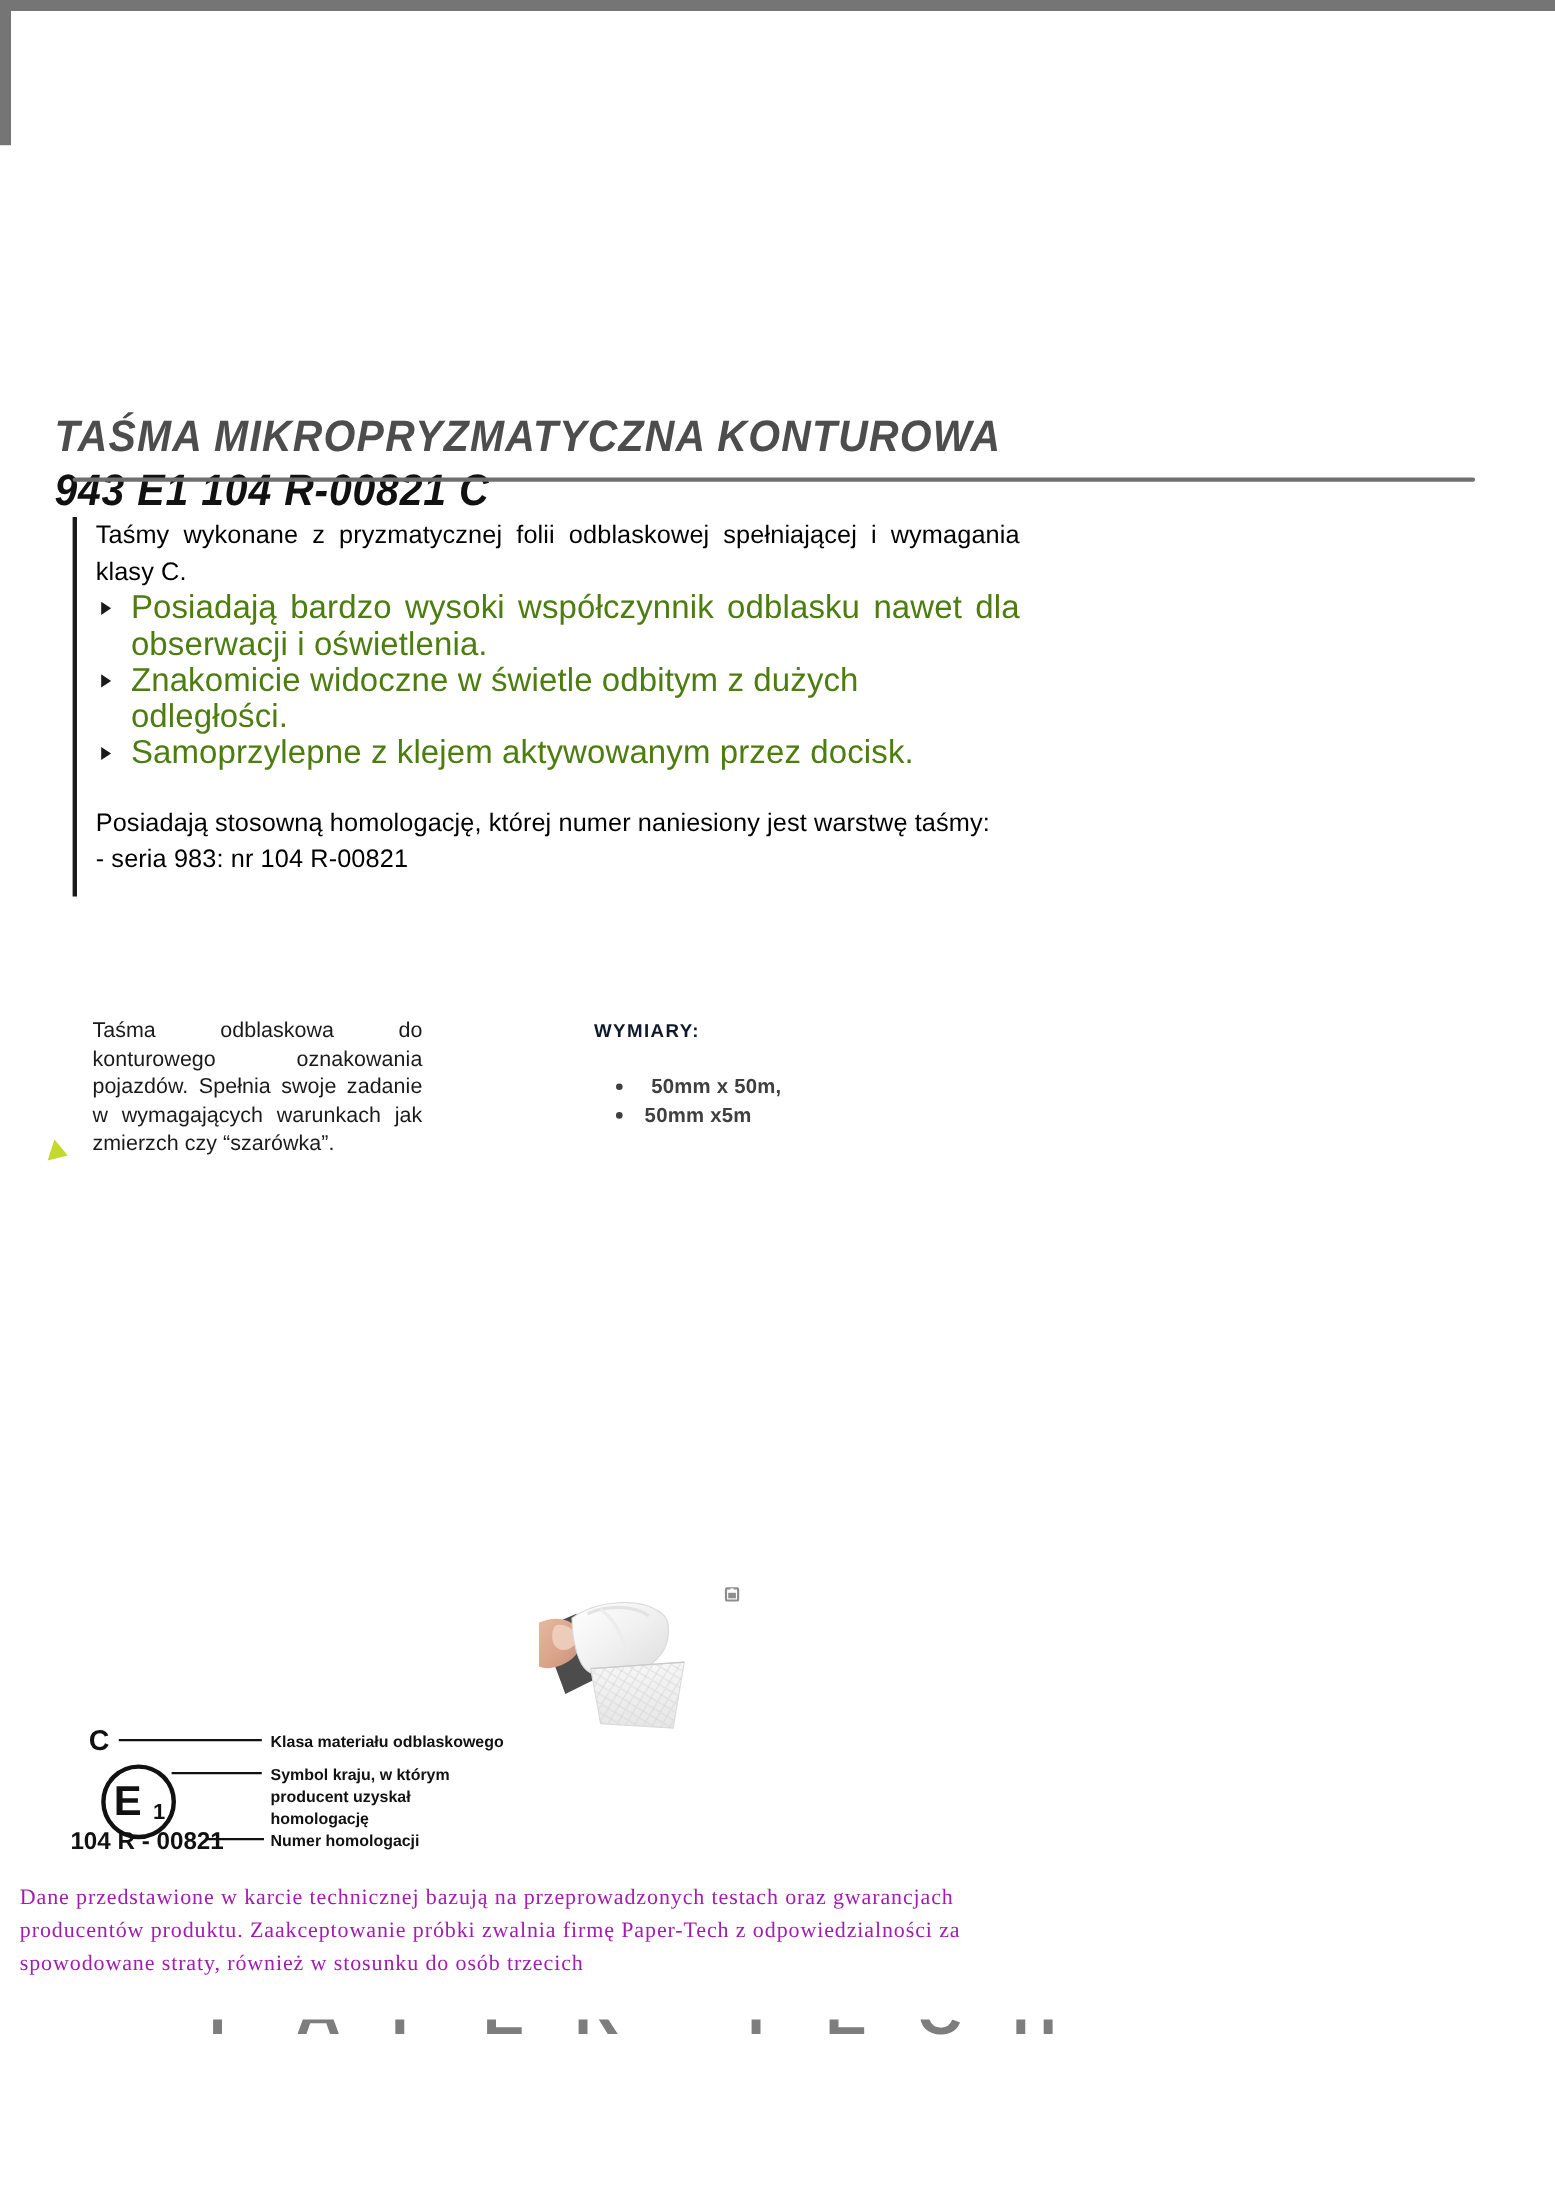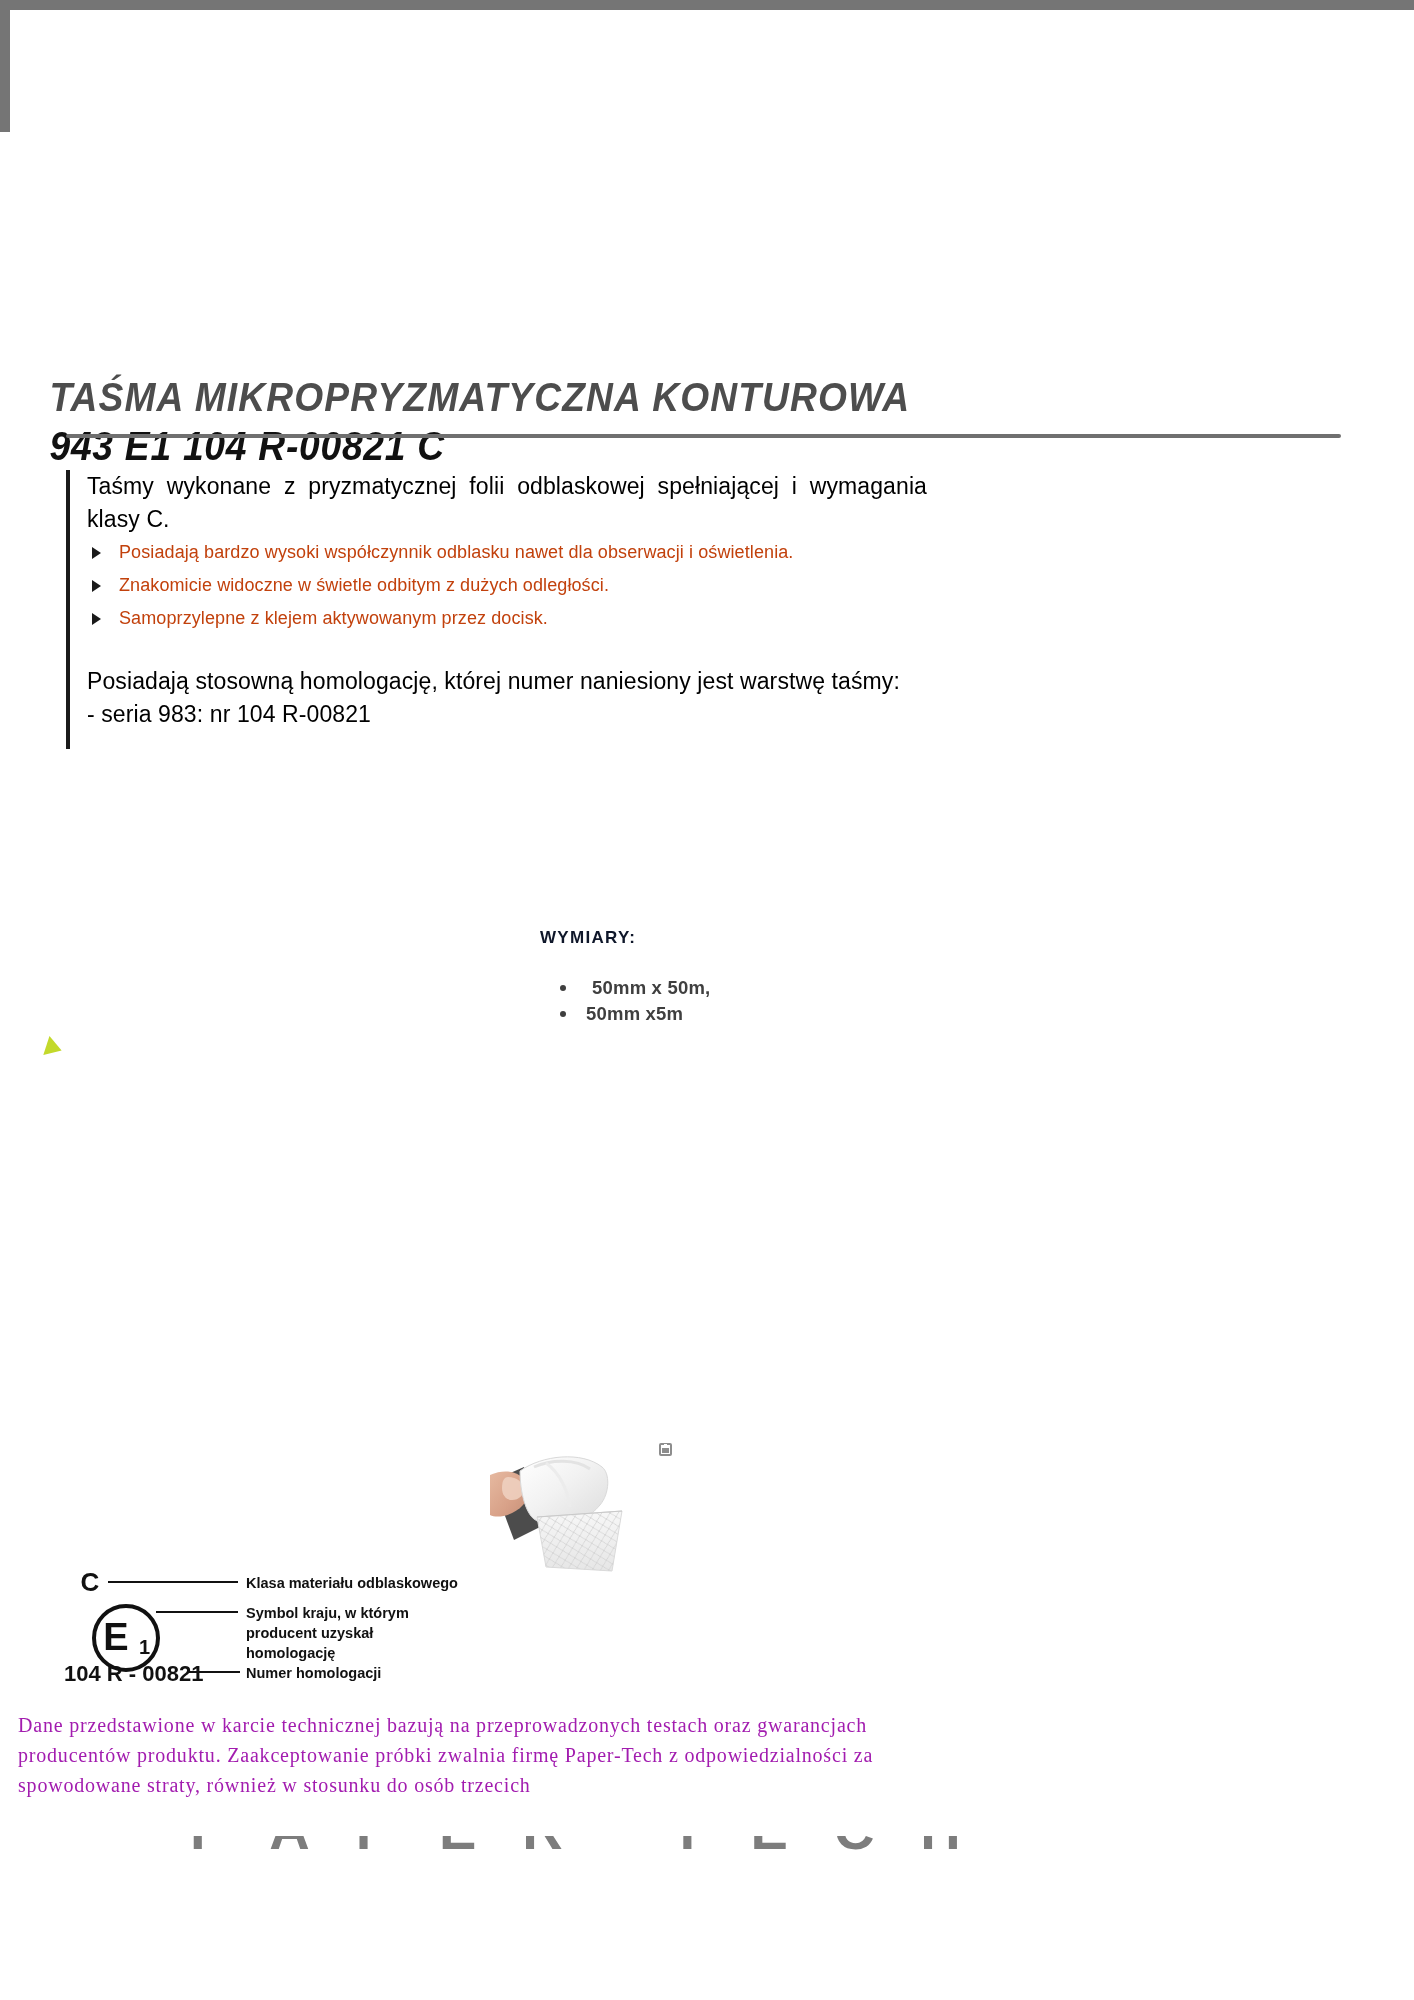--- a/index.html
+++ b/index.html
@@ -97,23 +97,23 @@
   }
   .desc-para.tight { text-align: left; }
   .bullets {
     list-style: none;
     margin: 0;
     padding: 0;
   }
   .bullets li {
     position: relative;
     padding-left: 32px;
-    font-size: 18px;
+    font-size: 30px;
     line-height: 33px;
-    color: #c2410c;
+    color: #4d7c0f;
     text-align: justify;
     letter-spacing: 0.1px;
   }
   .bullets li.nojustify { text-align: left; }
   .bullets li .tri {
     position: absolute;
     left: 5px;
     top: 11px;
     width: 0; height: 0;
     border-left: 9px solid #1a1a1a;
@@ -288,20 +288,21 @@
       <li class="nojustify">
         <span class="tri"></span>
         <span>Samoprzylepne z klejem aktywowanym przez docisk.</span>
       </li>
     </ul>
     <div class="gap"></div>
     <p class="desc-para">Posiadają stosowną homologację, której numer naniesiony jest warstwę taśmy:</p>
     <p class="desc-para tight">- seria 983: nr 104 R-00821</p>
   </div>
 
+  <div class="info-left">Taśma odblaskowa do konturowego oznakowania pojazdów. Spełnia swoje zadanie w wymagających warunkach jak zmierzch czy “szarówka”.</div>
   <div class="green-arrow"></div>
 
   <div class="info-right">
     <div class="wymiary-head">WYMIARY:</div>
     <ul class="dim-list">
       <li class="indent">
         <span class="dot"></span>
         <span>50mm x 50m,</span>
       </li>
       <li>

